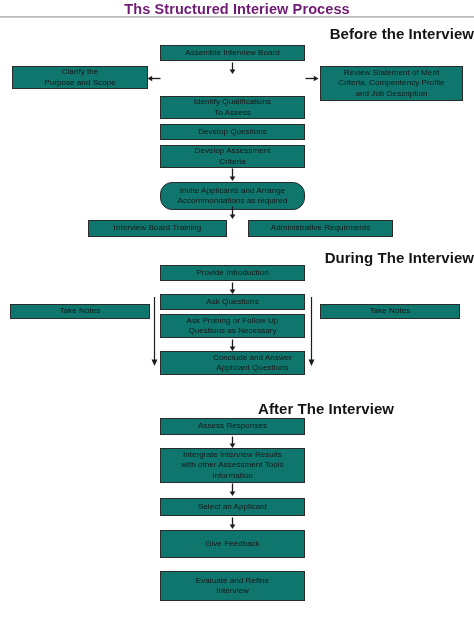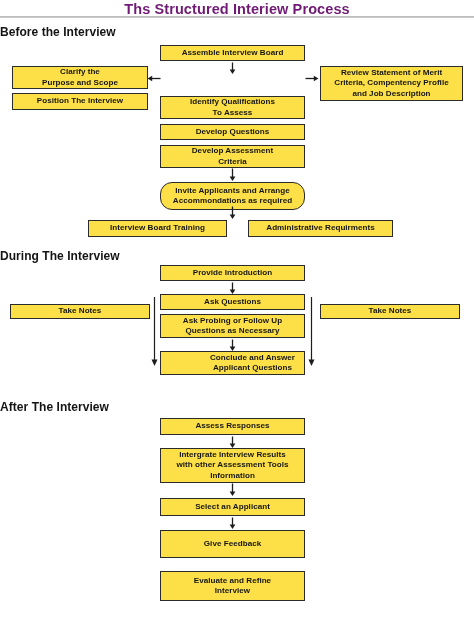--- a/index.html
+++ b/index.html
@@ -26,36 +26,36 @@
     letter-spacing: .1px;
     color: #701a75;
   }
   .title-rule {
     left: 0; top: 16px; width: 474px; height: 2px;
     background: #c9c9c9;
     border-top: 1px solid #bdbdbd;
   }
 
   .section-head {
-    text-align: left;
-    font-size: 12px;
+    text-align: right;
+    font-size: 15px;
     font-weight: bold;
     color: #141414;
     letter-spacing: .05px;
   }
 
   .node {
     border: 1.6px solid #2b2b2b;
-    background: #fde047;
+    background: #0f766e;
     display: flex;
     align-items: center;
     justify-content: center;
     text-align: center;
     font-size: 8.1px;
-    font-weight: bold;
+    font-weight: normal;
     line-height: 1.28;
     color: #161616;
     padding: 1px 3px;
     letter-spacing: .02px;
   }
   .node.thin { border-width: 1.3px; }
 
   
   .rail svg { display: block; }
 </style>
@@ -99,21 +99,20 @@
 
   <div class="abs" style="left:226px;top:206px;width:13px;height:14px;">
     <svg width="13" height="14" viewBox="0 0 13 14" aria-hidden="true">
       <path d="M6.5 0.5 L6.5 10" stroke="#1d1d1d" stroke-width="1.3" fill="none"></path>
       <path d="M6.5 13 L3.6 8.6 L9.4 8.6 Z" fill="#1d1d1d"></path>
     </svg>
   </div>
 
   <div class="abs node" style="left:12px;top:66px;width:136px;height:23px;white-space:pre-line;">Clarify the
 Purpose and Scope</div>
-  <div class="abs node" style="left:12px;top:93px;width:136px;height:17px;">Position The Interview</div>
 
   <div class="abs" style="left:147px;top:70px;width:14px;height:11px;">
     <svg width="14" height="11" viewBox="0 0 14 11" aria-hidden="true">
       <path d="M13.5 5.5 L4 5.5" stroke="#1d1d1d" stroke-width="1.3" fill="none"></path>
       <path d="M0.5 5.5 L5.2 2.7 L5.2 8.3 Z" fill="#1d1d1d"></path>
     </svg>
   </div>
 
   <div class="abs" style="left:305px;top:70px;width:14px;height:11px;">
     <svg width="14" height="11" viewBox="0 0 14 11" aria-hidden="true">

